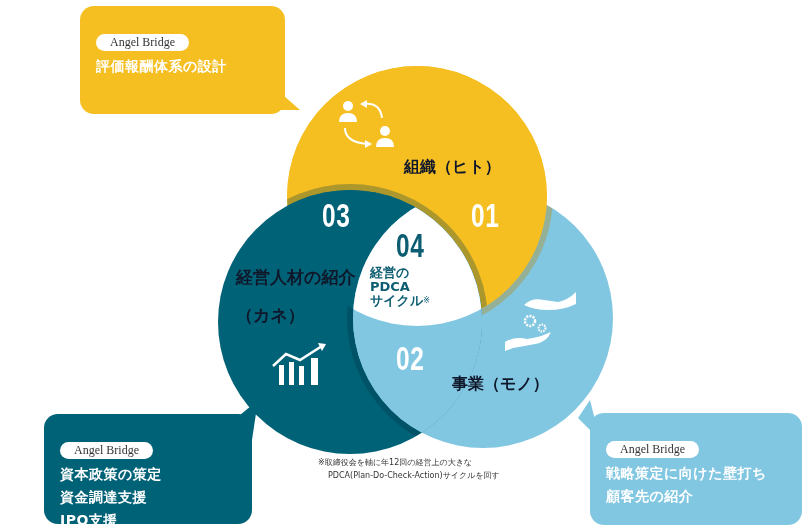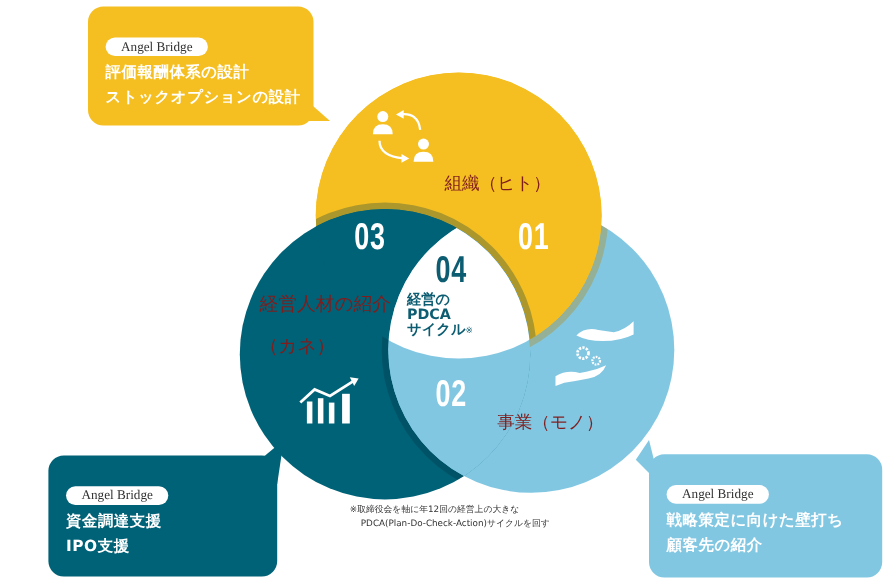--- a/index.html
+++ b/index.html
@@ -2,21 +2,21 @@
 <html><head>
 <meta charset="utf-8">
 <style>
   html,body{margin:0;padding:0;background:#ffffff;}
   body{width:807px;height:528px;position:relative;overflow:hidden;font-family:"DejaVu Sans","Liberation Sans",sans-serif;}
   svg.diagram{position:absolute;left:0;top:0;}
   .bubble{position:absolute;border-radius:14px;box-sizing:border-box;padding:25px 16px;color:#ffffff;}
   .pill{display:inline-block;background:#ffffff;border-radius:10px;padding:1px 14px;font-family:"Liberation Serif","DejaVu Serif",serif;font-size:12px;color:#333333;line-height:15px;margin-bottom:4px;}
   .bline{font-size:14px;font-weight:bold;line-height:23px;letter-spacing:0.5px;white-space:nowrap;}
   .num{position:absolute;font-family:"Liberation Sans","DejaVu Sans",sans-serif;font-weight:bold;font-size:34px;color:#ffffff;transform:scaleX(0.72);transform-origin:left top;letter-spacing:1px;}
-  .label{position:absolute;color:#7f1d1d;font-size:17px;font-weight:normal;white-space:nowrap;line-height:22px;}
+  .label{position:absolute;color:#0f172a;font-size:17px;font-weight:bold;white-space:nowrap;line-height:22px;}
   .center-text{position:absolute;color:#0d5d72;font-weight:bold;text-align:left;}
   .note{position:absolute;font-size:8px;color:#333333;line-height:13px;white-space:nowrap;}
 </style>
 </head>
 <body>
 
 <svg class="diagram" width="807" height="528" viewBox="0 0 807 528">
   <defs>
     <clipPath id="clipYellow">
         <circle cx="417" cy="196" r="130"></circle>
@@ -116,25 +116,25 @@
 <div class="num" style="left:396px;top:226px;color:#0d5d72;font-size:34px;">04</div>
 <div class="center-text" style="left:370px;top:266px;width:80px;font-size:13px;line-height:14px;">
   <div>経営の</div>
   <div>PDCA</div>
   <div><span>サイクル</span><span style="font-size:8px;vertical-align:top;font-weight:normal;">※</span></div>
 </div>
 
 <div class="bubble" style="left:80px;top:6px;width:205px;height:108px;background:#f5bf22;">
   <div class="pill">Angel Bridge</div>
   <div class="bline">評価報酬体系の設計</div>
-  <div class="bline">ストックオプションの設計</div>
 </div>
 
 <div class="bubble" style="left:44px;top:414px;width:208px;height:110px;background:#006277;">
   <div class="pill">Angel Bridge</div>
+  <div class="bline">資本政策の策定</div>
   <div class="bline">資金調達支援</div>
   <div class="bline">IPO支援</div>
 </div>
 
 <div class="bubble" style="left:590px;top:413px;width:212px;height:112px;background:#82c7e2;">
   <div class="pill">Angel Bridge</div>
   <div class="bline">戦略策定に向けた壁打ち</div>
   <div class="bline">顧客先の紹介</div>
 </div>
 

